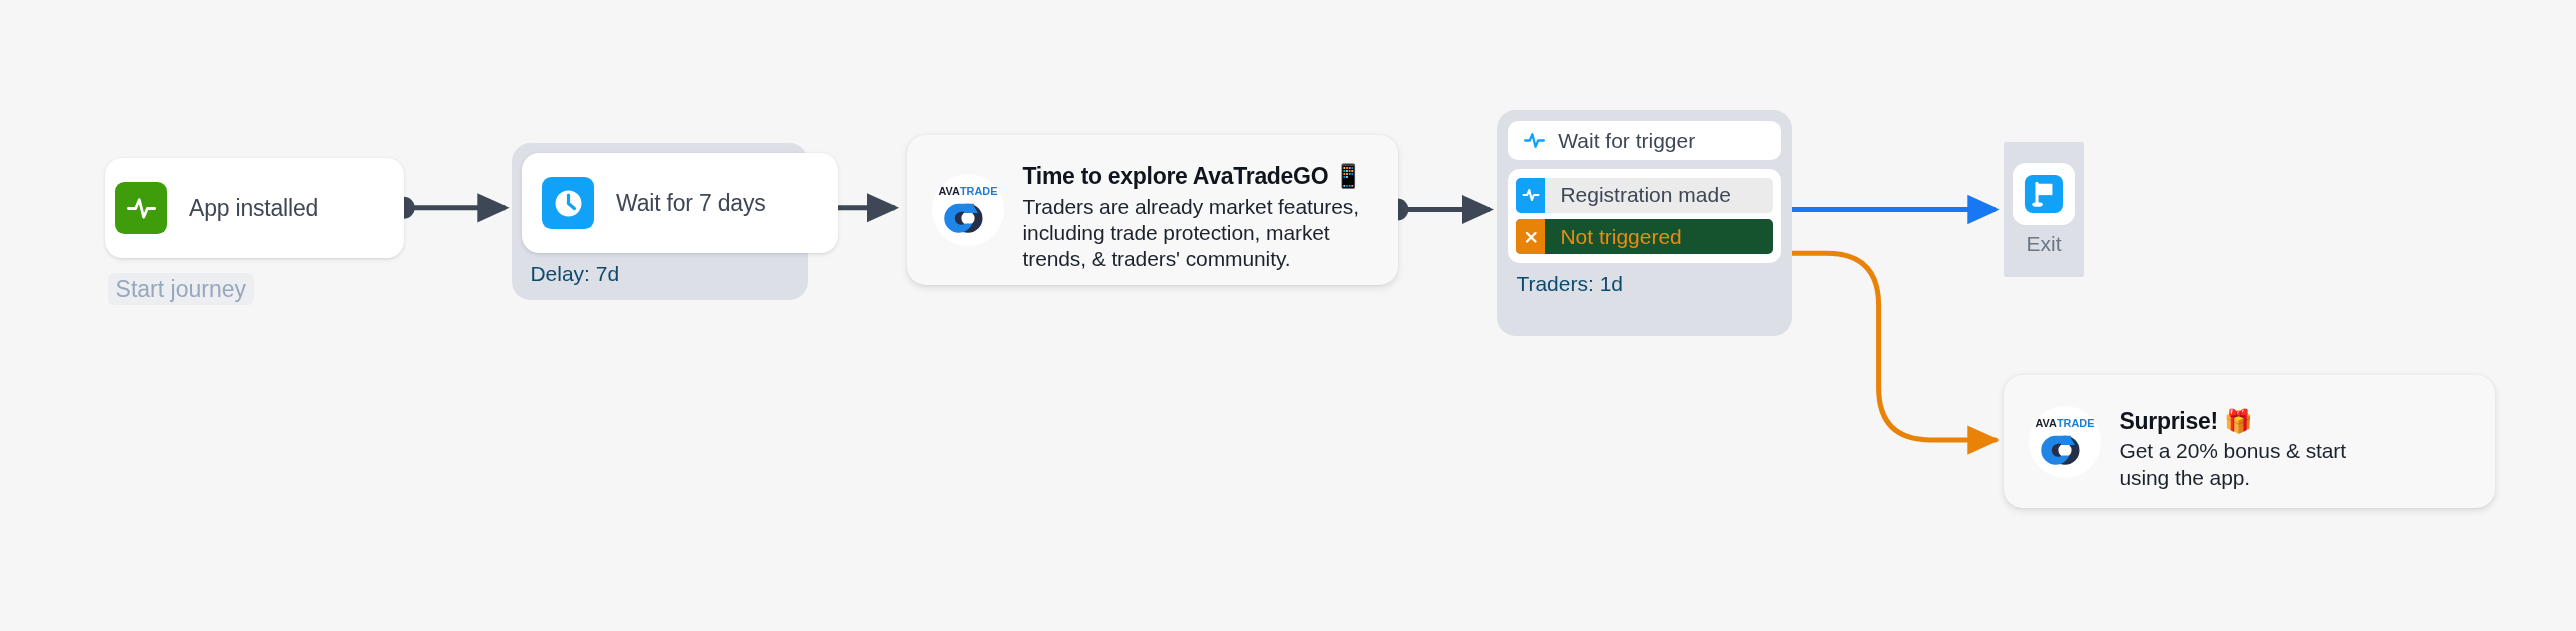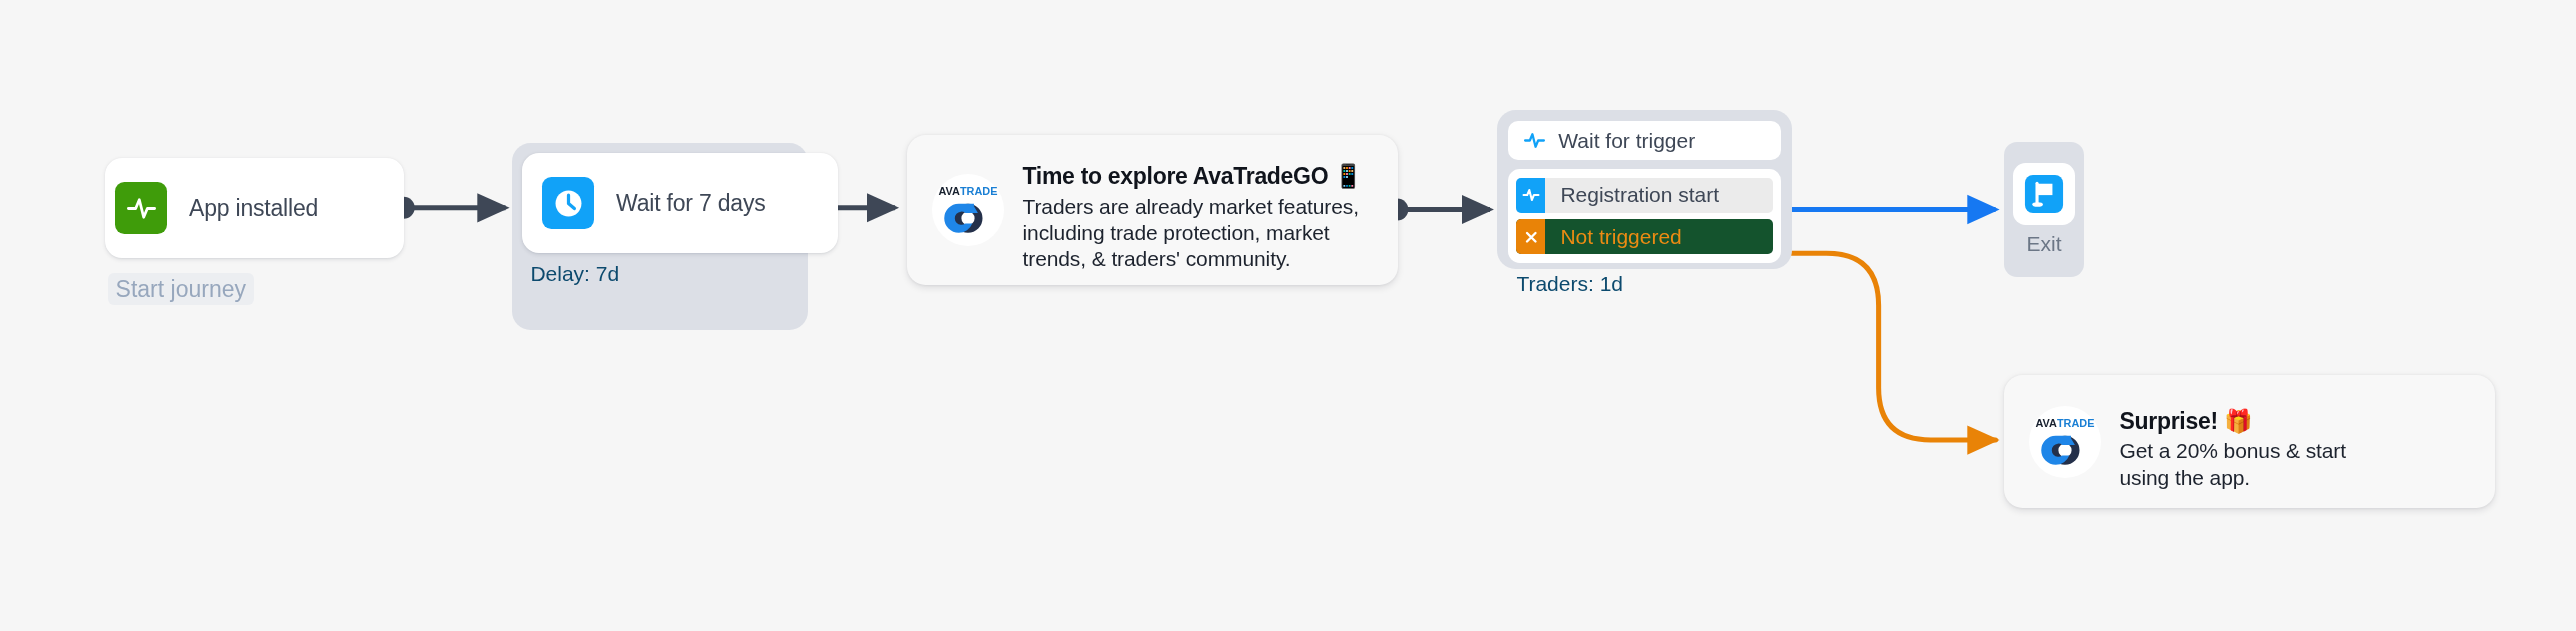--- a/index.html
+++ b/index.html
@@ -153,21 +153,21 @@
   .branch-row.ok      { background: #ebebeb; }
   .branch-row.ok .b-icon  { background: #11a2f8; }
   .branch-row.ok .b-label { color: #3e4756; }
   .branch-row.warn    { background: #14532d; }
   .branch-row.warn .b-icon  { background: #e98307; }
   .branch-row.warn .b-label { color: #ec8b13; }
 
   
   .exit-shell {
     background: #dcdfe6;
-    border-radius: 13px;
+    border-radius: 2px;
     display: flex;
     flex-direction: column;
     align-items: center;
     justify-content: center;
   }
   .exit-inner {
     background: #ffffff;
     border-radius: 12.6px;
     width: 62px;
     height: 62px;
@@ -233,21 +233,21 @@
   <div class="abs node-card" style="left:105px; top:158px; width:299px; height:100px;">
     <div class="sq-icon green">
       <svg width="35" height="35" viewBox="0 0 24 24">
         <polyline points="3,12 8,12 10.5,6 13.5,18 16,12 21,12" fill="none" stroke="#ffffff" stroke-width="1.9" stroke-linecap="round" stroke-linejoin="round"></polyline>
       </svg>
     </div>
     <div class="node-label">App installed</div>
   </div>
   <div class="abs caption" style="left:108px; top:273px;">Start journey</div>
 
-  <div class="abs group-shell" style="left:512px; top:143px; width:296px; height:187px;">
+  <div class="abs group-shell" style="left:512px; top:143px; width:296px; height:157px;">
     <div class="node-card" style="height:100px; width:100%; padding:0 20px;">
       <div class="sq-icon blue">
         <svg width="37" height="37" viewBox="0 0 24 24">
           <circle cx="12" cy="12" r="8.4" fill="#ffffff"></circle>
           <path d="M12 6.6 L12 12 L15.8 15.3" fill="none" stroke="#11a2f8" stroke-width="2.1" stroke-linecap="round" stroke-linejoin="round"></path>
         </svg>
       </div>
       <div class="node-label">Wait for 7 days</div>
     </div>
     <div class="group-meta">Delay: 7d</div>
@@ -268,39 +268,39 @@
         <span class="emoji">📱</span>
       </div>
       <div class="push-text">
         <span>Traders are already market features,</span>
         <span>including trade protection, market</span>
         <span>trends, &amp; traders' community.</span>
       </div>
     </div>
   </div>
 
-  <div class="abs group-shell" style="left:1497px; top:110px; width:295px; height:159px; padding:11px 11px 0 11px;">
+  <div class="abs group-shell" style="left:1497px; top:110px; width:295px; height:226px; padding:11px 11px 0 11px;">
 
     <div class="trigger-header">
       <span style="display:flex;margin-right:11.8px;">
         <svg width="25" height="25" viewBox="0 0 24 24">
           <polyline points="3,12 7.5,12 10,6 13,18 15.5,12 21,12" fill="none" stroke="#11a2f8" stroke-width="2.2" stroke-linecap="round" stroke-linejoin="round"></polyline>
         </svg>
       </span>
       <span class="t-label">Wait for trigger</span>
     </div>
 
     <div class="trigger-branches">
       <div class="branch-row ok">
         <span class="b-icon">
           <svg width="20" height="20" viewBox="0 0 24 24">
             <polyline points="3,12 7.5,12 10,6 13,18 15.5,12 21,12" fill="none" stroke="#ffffff" stroke-width="2.4" stroke-linecap="round" stroke-linejoin="round"></polyline>
           </svg>
         </span>
-        <span class="b-label">Registration start</span>
+        <span class="b-label">Registration made</span>
       </div>
       <div class="branch-row warn">
         <span class="b-icon">
           <svg width="18.5" height="18.5" viewBox="0 0 24 24">
             <path d="M6.5 6.5 L17.5 17.5 M17.5 6.5 L6.5 17.5" stroke="#ffffff" stroke-width="3.1" stroke-linecap="round"></path>
           </svg>
         </span>
         <span class="b-label">Not triggered</span>
       </div>
     </div>

